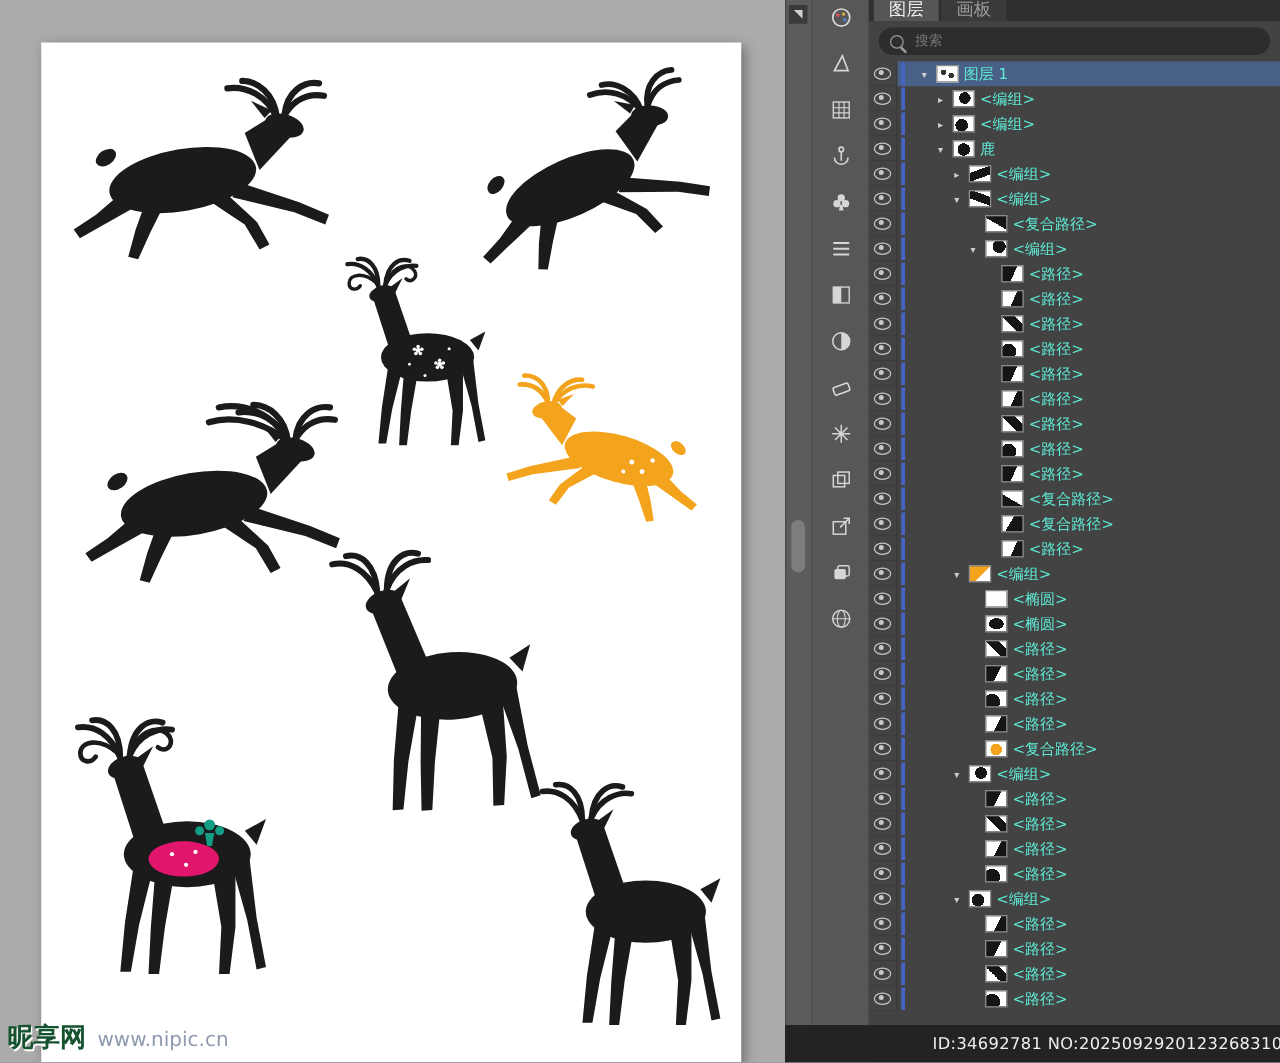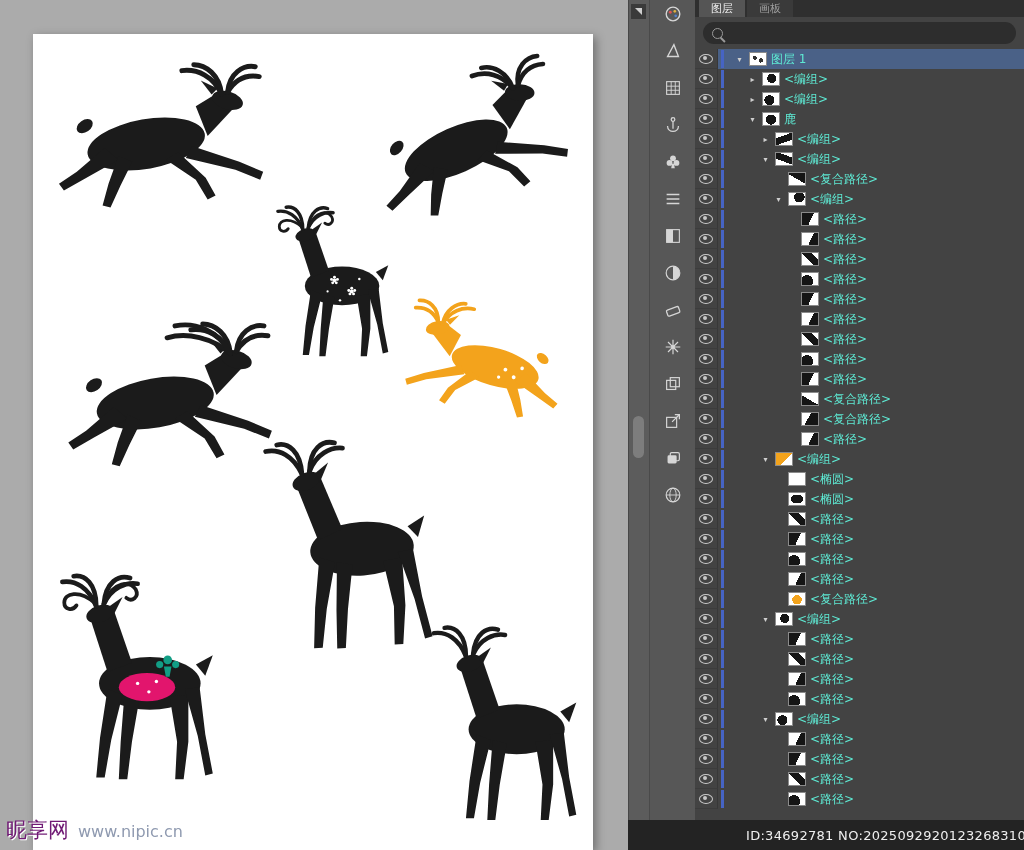--- a/index.html
+++ b/index.html
@@ -7,39 +7,39 @@
        font-family:"DejaVu Sans","Liberation Sans",sans-serif}
   .app{position:relative;width:1024px;height:850px;display:flex}
 
   
   .canvas{position:relative;width:628px;height:850px;background:#ababab;overflow:hidden;flex:none}
   .artboard{position:absolute;left:33px;top:34px;width:560px;height:816px;background:#ffffff;
             box-shadow:3px 3px 9px rgba(0,0,0,.35)}
   .deer{position:absolute;overflow:visible}
 
   .watermark{position:absolute;left:6px;bottom:6px;display:flex;align-items:baseline;gap:9px;z-index:6}
-  .wm-site{font-size:21px;font-weight:normal;color:#701a75;text-shadow:1px 1px 0 #ffffff}
+  .wm-site{font-size:21px;font-weight:bold;color:#14532d;text-shadow:1px 1px 0 #ffffff}
   .wm-url{font-size:16px;color:#8f9ab0}
 
   
   .scrollstrip{position:relative;width:20px;height:850px;background:#5c5c5c;border-left:1px solid #474747;flex:none}
   .scrolltop{position:absolute;top:4px;left:2px;width:15px;height:15px;background:#3a3a3a;
              display:flex;align-items:center;justify-content:center}
   .scrolltop::after{content:"";width:0;height:0;border-top:7px solid #cfcfcf;border-left:7px solid transparent}
   .scrollthumb{position:absolute;left:4px;top:416px;width:11px;height:42px;background:#7d7d7d;border-radius:6px}
 
   
   .toolstrip{width:46px;height:850px;background:#575757;border-left:1px solid #4a4a4a;flex:none;
              display:flex;flex-direction:column;align-items:center;padding-top:3px;gap:15px;box-sizing:border-box}
   .tool{width:22px;height:22px;display:flex;align-items:center;justify-content:center;border-radius:3px}
 
   
   .panel{position:relative;flex:1;height:850px;background:#434343;display:flex;flex-direction:column;overflow:hidden}
   .tabs{height:17px;background:#2f2f2f;display:flex;align-items:flex-end;gap:2px;padding-left:4px;flex:none}
-  .tab{font-size:11px;color:#9f9f9f;padding:2px 12px;background:#3a3a3a;line-height:13px}
+  .tab{font-size:14px;color:#9f9f9f;padding:2px 12px;background:#3a3a3a;line-height:13px}
   .tab.active{background:#555555;color:#f0f0f0}
   .searchwrap{height:32px;display:flex;align-items:center;padding:0 8px;background:#434343;flex:none}
   .searchbox{flex:1;height:22px;background:#2d2d2d;border-radius:11px;display:flex;align-items:center;padding:0 9px;gap:7px}
   .mag{width:9px;height:9px;border:1.5px solid #9a9a9a;border-radius:50%;position:relative;flex:none}
   .mag::after{content:"";position:absolute;width:6px;height:1.5px;background:#9a9a9a;transform:rotate(45deg);left:7px;top:10px}
   .searchbox input{background:transparent;border:none;outline:none;color:#cccccc;font-size:11px;flex:1;min-width:0}
   .rows{flex:1;overflow:hidden}
 
   .lrow{height:20px;display:flex;align-items:stretch}
   .eyecell{width:22px;flex:none;display:flex;align-items:center;justify-content:center;
@@ -317,20 +317,21 @@
     </div>
 
   <div class="panel">
     <div class="tabs">
       <span class="tab active">图层</span>
       <span class="tab">画板</span>
     </div>
     <div class="searchwrap">
       <div class="searchbox">
         <span class="mag"></span>
+        <input placeholder="搜索" style="">
       </div>
     </div>
     <div class="rows">
         <div class="lrow sel">
           <span class="eyecell">
             <span class="eye"></span>
           </span>
           <span class="rowbody">
             <span class="accent"></span>
             <span class="ind" style="width: 0px;"></span>

